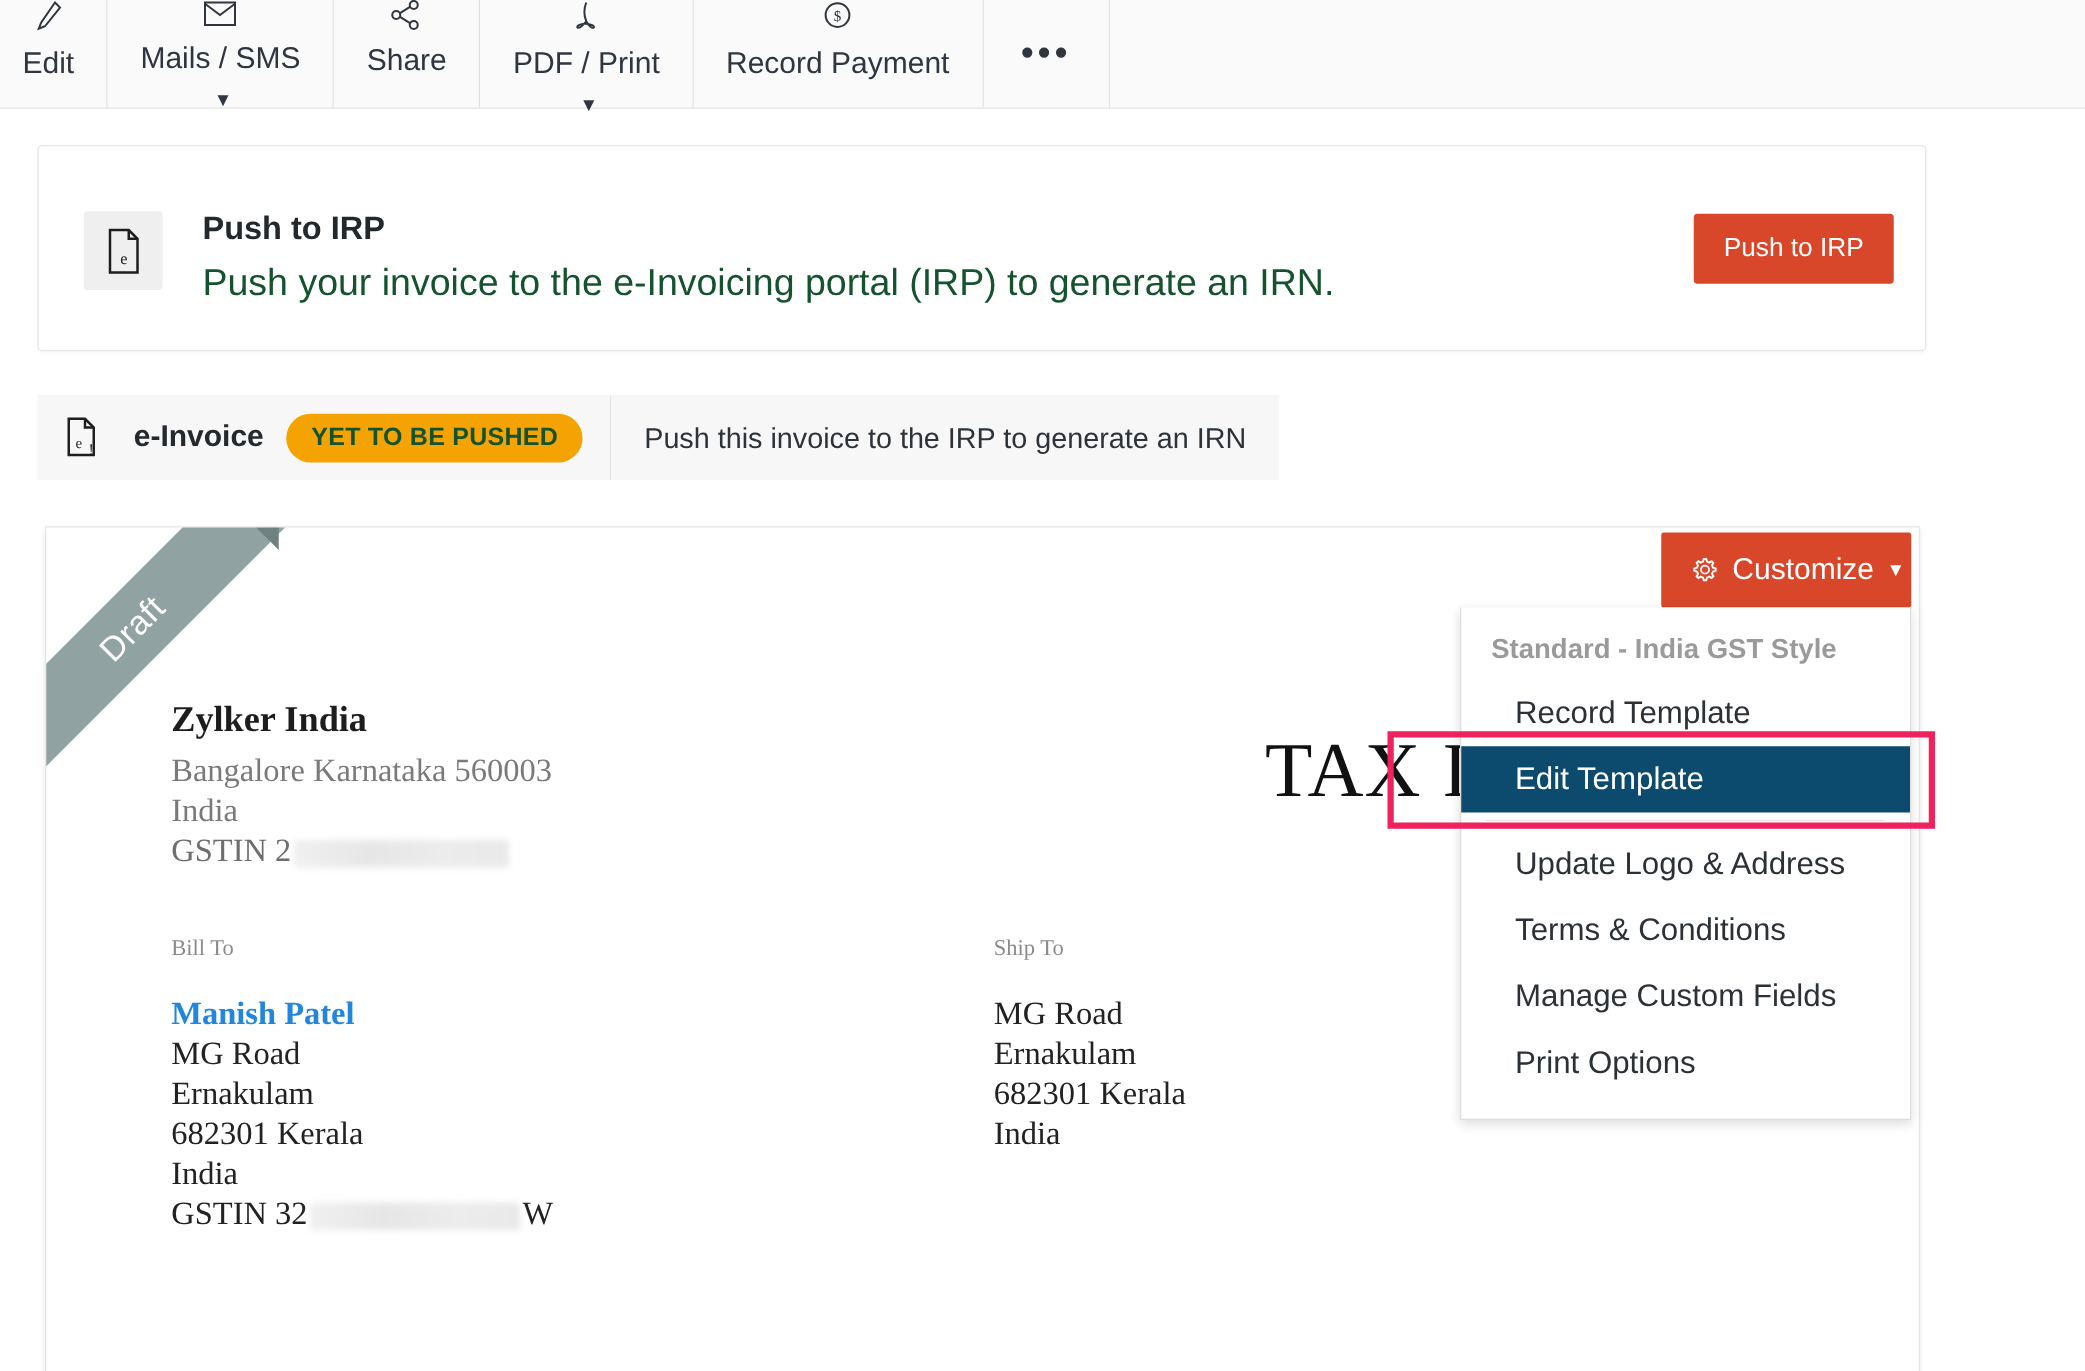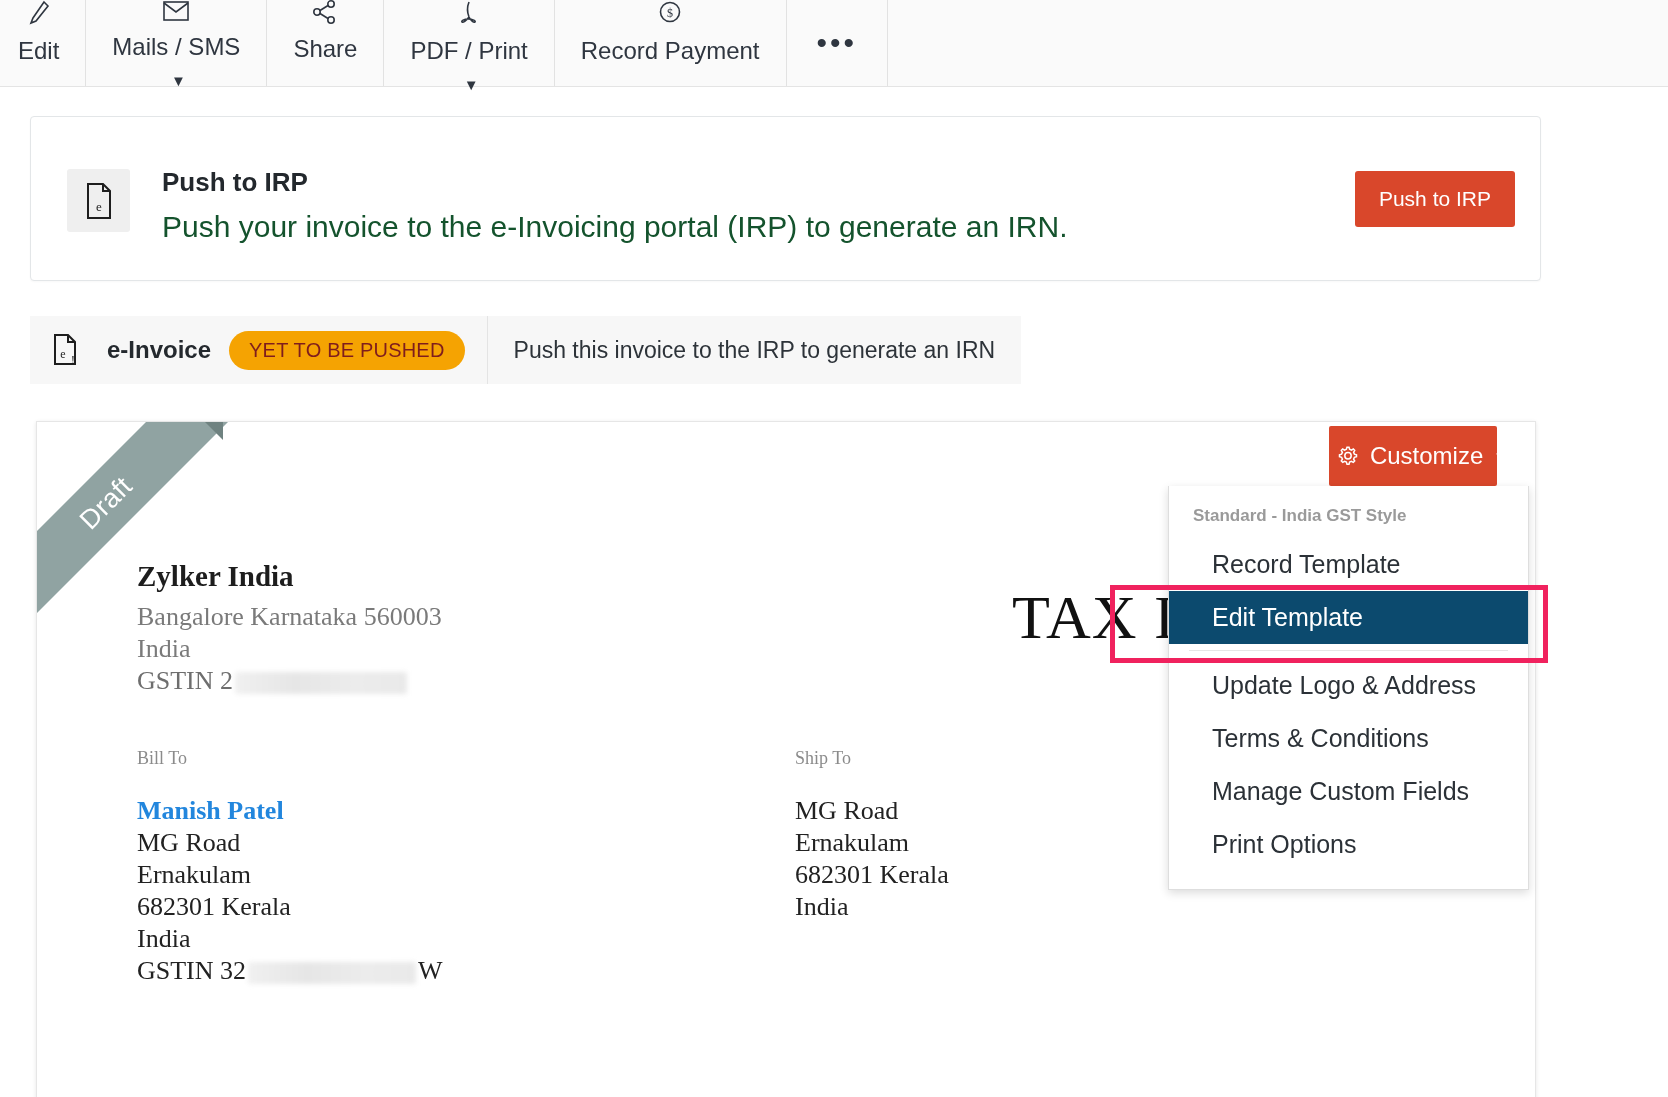--- a/index.html
+++ b/index.html
@@ -85,22 +85,22 @@
     display: flex; align-items: stretch;
     background: #f7f7f7;
   }
   #einv-left {
     display: flex; align-items: center; gap: 18px;
     padding: 0 22px 0 22px;
     border-right: 1px solid #e4e4e4;
   }
   #einv-label { font-size: 24px; font-weight: bold; color: #24292e; margin-left: 10px; }
   #einv-badge {
-    background: #f5a302; color: #7f1d1d;
-    font-size: 20px; font-weight: normal;
+    background: #f5a302; color: #14532d;
+    font-size: 20px; font-weight: bold;
     border-radius: 22px;
     padding: 8px 20px;
     letter-spacing: .2px;
   }
   #einv-msg {
     display: flex; align-items: center;
     padding: 0 26px;
     font-size: 23px; color: #2d3339;
     background: #f7f7f7;
   }
@@ -192,21 +192,21 @@
 
   #shipto-label { left: 758px; top: 326px; }
   #st1 { left: 758px; top: 374px; }
   #st2 { left: 758px; top: 406px; }
   #st3 { left: 758px; top: 438px; }
   #st4 { left: 758px; top: 470px; }
 
   
   #customize-btn {
     position: absolute; left: 1329px; top: 426px;
-    width: 168px; height: 60px;
+    width: 200px; height: 60px;
     background: #d9472b;
     color: #fff;
     display: flex; align-items: center; justify-content: center;
     gap: 10px;
     font-size: 24px;
     cursor: pointer;
     border-radius: 2px;
     padding-left: 16px;
   }
   #customize-btn .caret { font-size: 15px; }
@@ -214,21 +214,21 @@
   #customize-menu {
     position: absolute; left: 1168px; top: 486px;
     width: 361px;
     background: #fff;
     border: 1px solid #dedede;
     border-top: none;
     box-shadow: 0 3px 9px rgba(0,0,0,.14);
     padding: 16px 0 18px 0;
   }
   #menu-heading {
-    font-size: 17px; font-weight: bold; color: #9a9a9a;
+    font-size: 22px; font-weight: bold; color: #9a9a9a;
     padding: 4px 0 12px 24px;
   }
   .menu-item {
     font-size: 25px; color: #2b3137;
     padding: 12px 0 12px 43px;
     cursor: pointer;
     white-space: nowrap;
   }
   .menu-item.selected {
     background: #0c4a6e; color: #ffffff;

